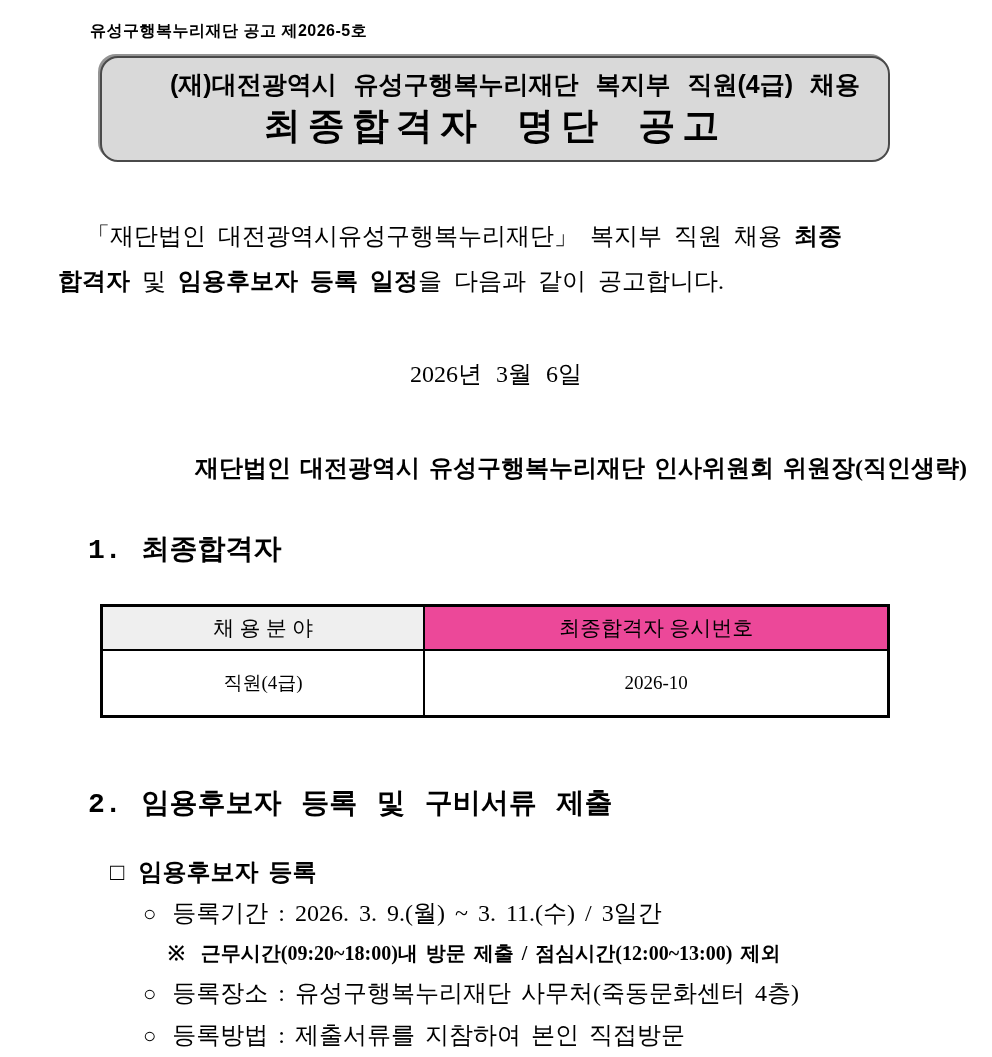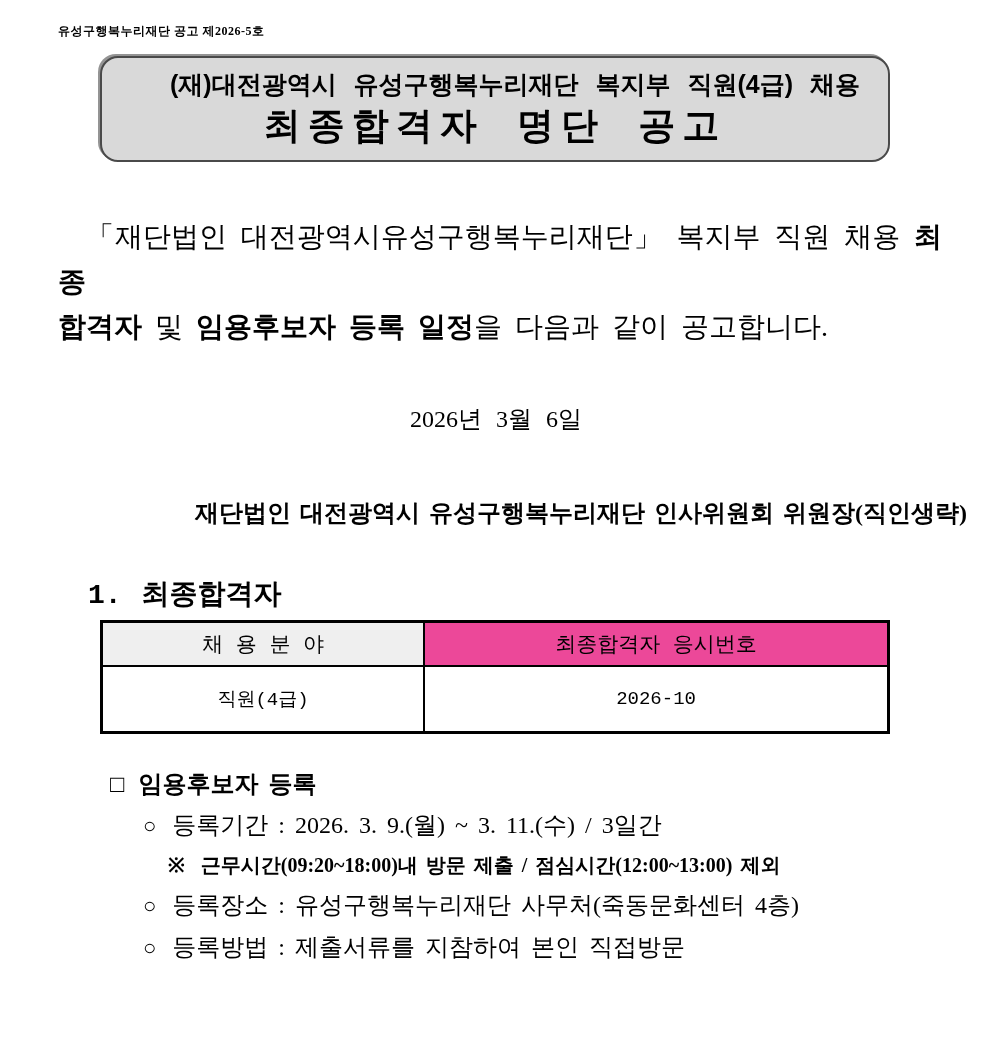--- a/index.html
+++ b/index.html
@@ -7,24 +7,24 @@
     width: 992px;
     height: 1057px;
     background: #ffffff;
     color: #000000;
     overflow: hidden;
     font-family: "Liberation Serif", serif;
   }
   .page { padding-top: 18px; }
 
   .doc-number {
-    margin-left: 58px;
-    font-family: Liberation Serif, serif;
-    font-weight: 700;
-    font-size: 12px;
+    margin-left: 90px;
+    font-family: Liberation Sans, sans-serif;
+    font-weight: 700;
+    font-size: 16px;
     letter-spacing: 0.5px;
     line-height: 26px;
   }
 
   .title-box {
     box-sizing: border-box;
     margin: 12px 0 0 100px;
     width: 790px;
     border: 2px solid #4a4a4a;
     border-radius: 18px;
@@ -45,21 +45,21 @@
     font-family: "Liberation Sans", sans-serif;
     font-weight: 700;
     font-size: 37px;
     letter-spacing: 7px;
     word-spacing: 16px;
     line-height: 48px;
   }
 
   .notice-para {
     margin: 52px 50px 0 58px;
-    font-size: 28px;
+    font-size: 24px;
     line-height: 45px;
     text-align: justify;
     text-indent: 28px;
     word-spacing: 6px;
   }
   .notice-para .bold { font-weight: 700; }
 
   .date-line {
     margin-top: 54px;
     text-align: center;
@@ -79,25 +79,25 @@
     margin: 50px 0 0 88px;
     font-family: Liberation Mono, monospace;
     font-weight: 700;
     font-size: 28px;
     line-height: 34px;
     word-spacing: 3px;
   }
   .section-heading.second { margin-top: 70px; }
 
   table.notice-table {
-    margin: 7px 0 0 100px;
+    margin: 36px 0 0 100px;
     width: 790px;
     border-collapse: collapse;
     border: 3px solid #000000;
-    font-family: Liberation Mono, monospace;
+    font-family: Liberation Serif, serif;
     table-layout: fixed;
   }
   table.notice-table th, table.notice-table td {
     border: 2px solid #000000;
     text-align: center;
     vertical-align: middle;
     padding: 0;
   }
   table.notice-table th {
     background: #efefef;
@@ -176,20 +176,21 @@
       </tr>
     </thead>
     <tbody>
       <tr>
         <td>직원(4급)</td>
         <td>2026-10</td>
       </tr>
     </tbody>
   </table>
 
+  <div class="section-heading second">2. 임용후보자 등록 및 구비서류 제출</div>
 
   <div class="sub-heading">
     <span class="bullet">□</span>
     <span>임용후보자 등록</span>
   </div>
 
   <div class="list-item">
     <span class="bullet">○</span>
     <span>등록기간 : 2026. 3. 9.(월) ~ 3. 11.(수) / 3일간</span>
   </div>

